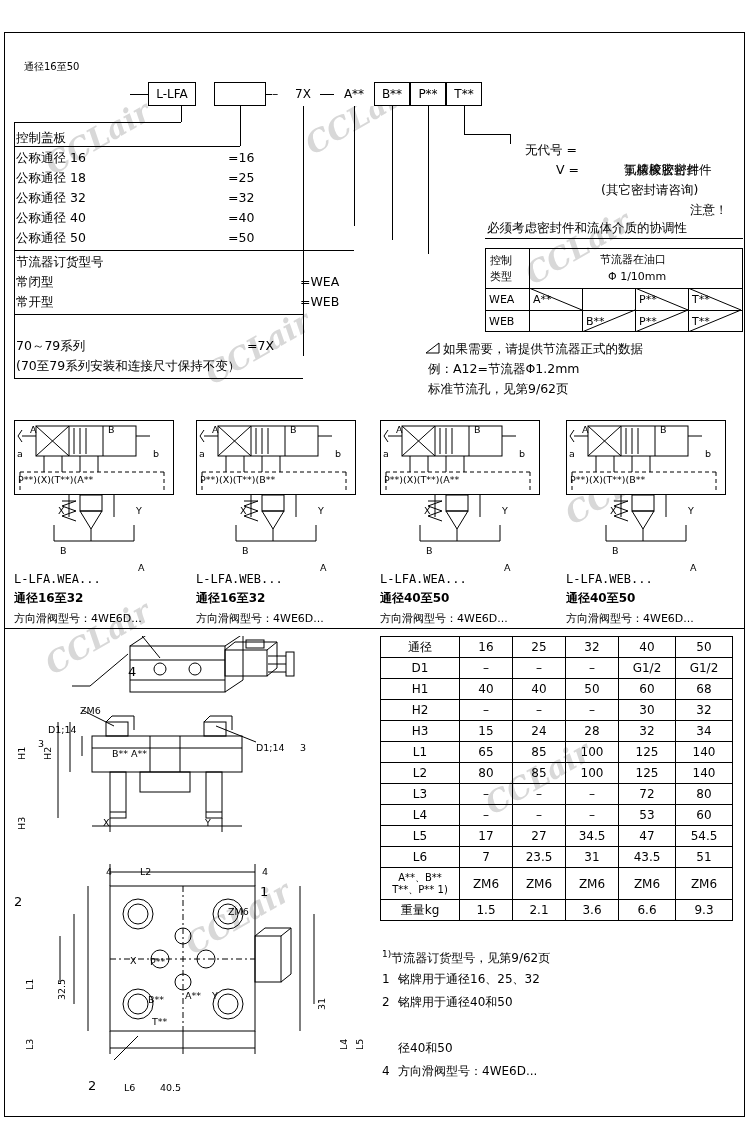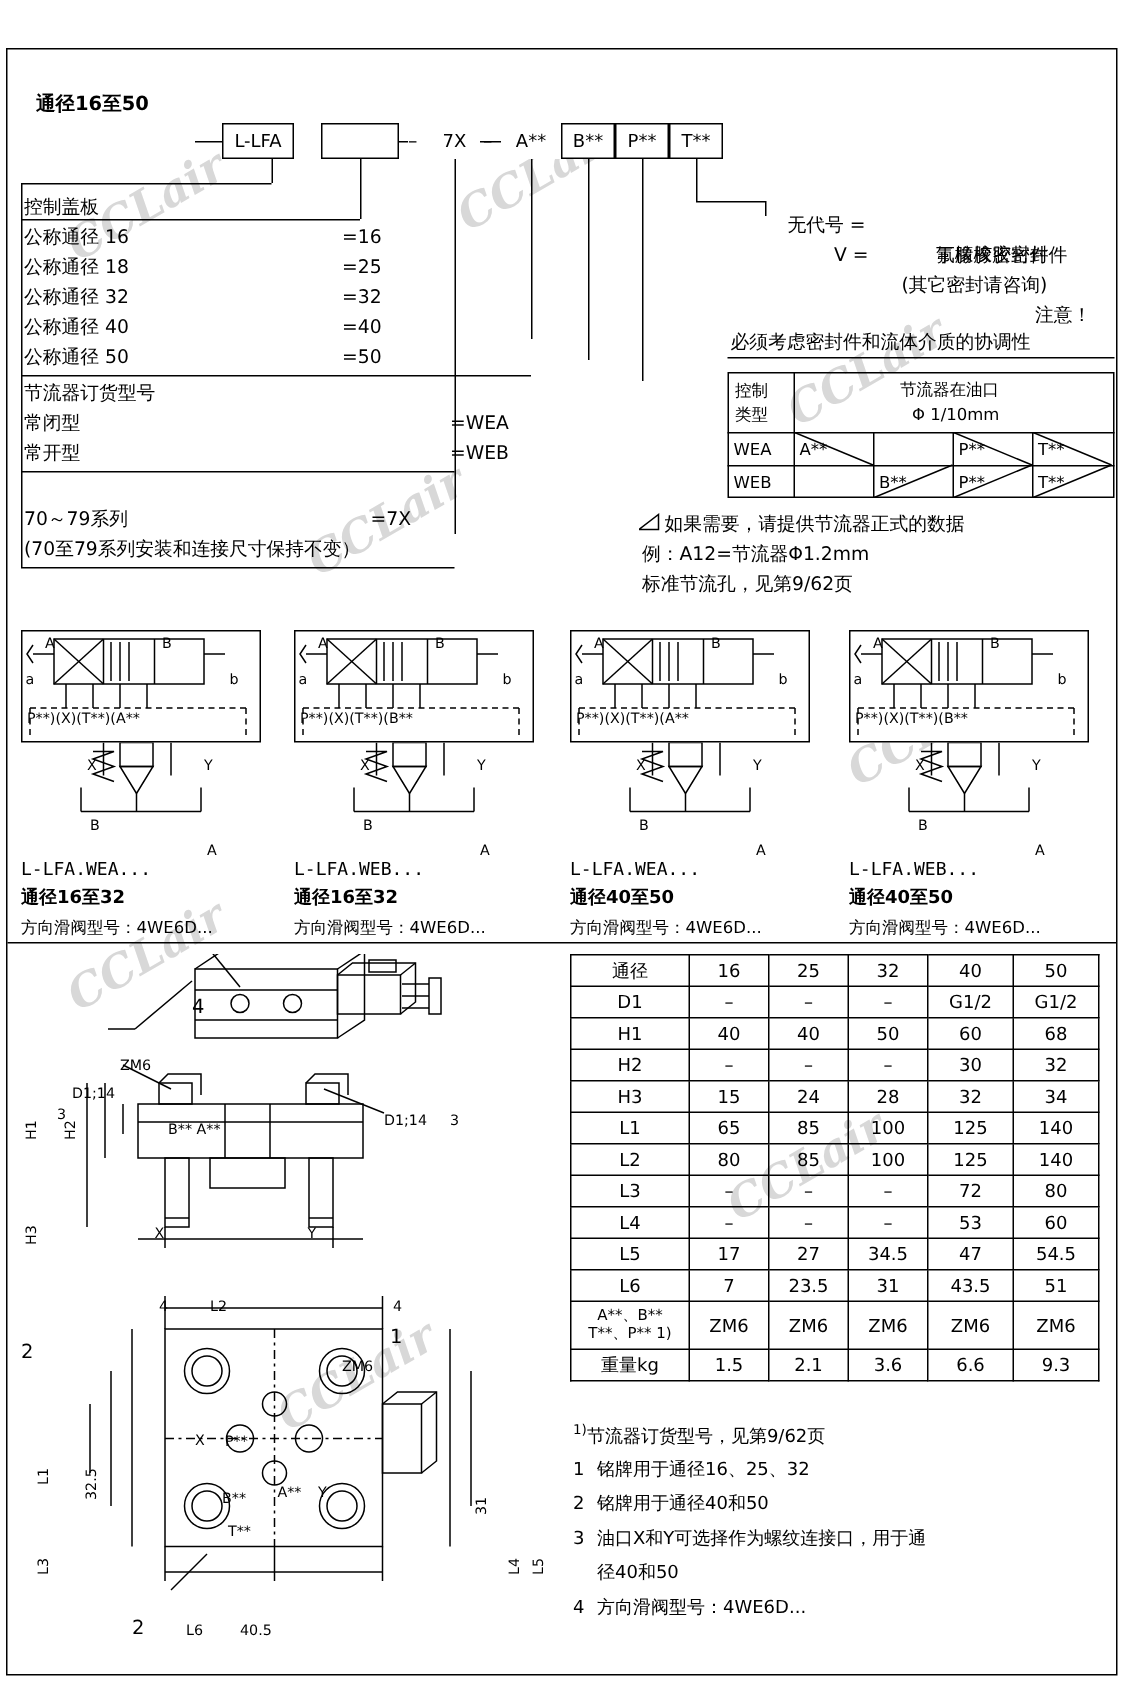--- a/index.html
+++ b/index.html
@@ -35,21 +35,21 @@
 
   <div class="wm" style="left:40px;top:120px;">CCLair</div>
   <div class="wm" style="left:300px;top:100px;">CCLair</div>
   <div class="wm" style="left:520px;top:230px;">CCLair</div>
   <div class="wm" style="left:200px;top:330px;">CCLair</div>
   <div class="wm" style="left:560px;top:470px;">CCLair</div>
   <div class="wm" style="left:40px;top:620px;">CCLair</div>
   <div class="wm" style="left:480px;top:760px;">CCLair</div>
   <div class="wm" style="left:180px;top:900px;">CCLair</div>
 
-  <div class="lbl" style="left:24px;top:60px;font-size:13px;font-weight:bold;">通径16至50</div>
+  <div class="lbl" style="left:24px;top:60px;font-size:10px;font-weight:normal;">通径16至50</div>
 
   <div class="cell" style="left:148px;top:82px;width:48px;height:24px;">L-LFA</div>
   <div class="cell" style="left:214px;top:82px;width:52px;height:24px;"></div>
   <div class="lbl" style="left:272px;top:86px;">–</div>
   <div class="cell" style="left:286px;top:82px;width:34px;height:24px;border:none;">7X</div>
   <div class="lbl" style="left:322px;top:86px;">–</div>
   <div class="cell" style="left:334px;top:82px;width:40px;height:24px;border:none;">A**</div>
   <div class="cell" style="left:374px;top:82px;width:36px;height:24px;">B**</div>
   <div class="cell" style="left:410px;top:82px;width:36px;height:24px;">P**</div>
   <div class="cell" style="left:446px;top:82px;width:36px;height:24px;">T**</div>
@@ -565,23 +565,20 @@
 
   <div class="note" style="left:382px;top:948px;width:360px;">
     <span style="vertical-align:super;font-size:9px;">1)</span><span>节流器订货型号，见第9/62页</span>
   </div>
   <div class="note" style="left:382px;top:971px;">
     <span style="display:inline-block;width:16px;">1</span><span>铭牌用于通径16、25、32</span>
   </div>
   <div class="note" style="left:382px;top:994px;">
     <span style="display:inline-block;width:16px;">2</span><span>铭牌用于通径40和50</span>
   </div>
-  <div class="note" style="left:382px;top:1017px;">
-    <span style="display:inline-block;width:16px;">3</span><span>油口X和Y可选择作为螺纹连接口，用于通</span>
-  </div>
   <div class="note" style="left:398px;top:1040px;">
     <span>径40和50</span>
   </div>
   <div class="note" style="left:382px;top:1063px;">
     <span style="display:inline-block;width:16px;">4</span><span>方向滑阀型号：4WE6D...</span>
   </div>
 
 </div>
 
 </body></html>

